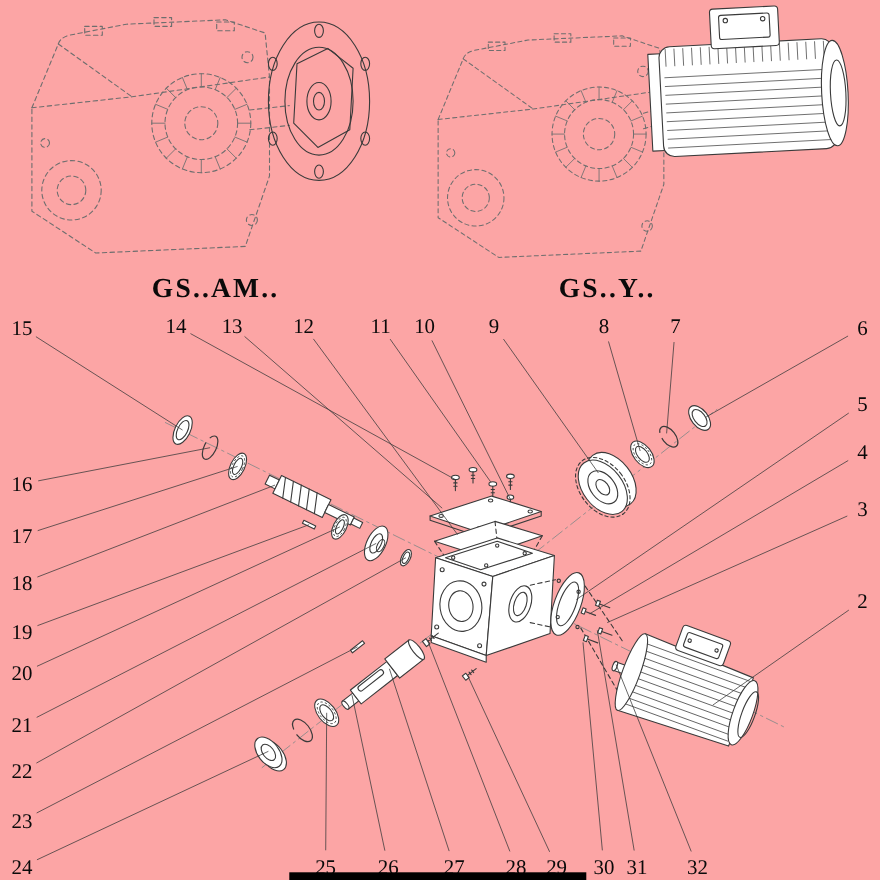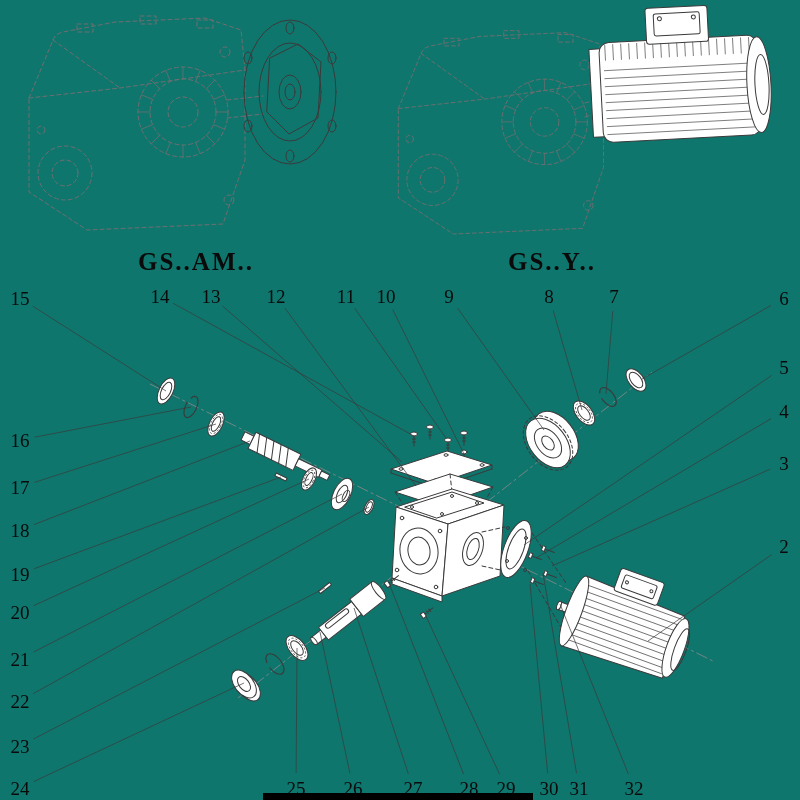--- a/index.html
+++ b/index.html
@@ -1,16 +1,16 @@
 <!DOCTYPE html>
 <html><head>
 <meta charset="utf-8">
 <style>
   html,body{margin:0;padding:0;background:#ffffff;}
-  .stage{position:relative;width:800px;height:800px;background:#0f766e;overflow:hidden;}
+  .stage{position:relative;width:800px;height:800px;background:#fca5a5;overflow:hidden;}
   svg{display:block;}
   .ln{stroke:#3a3a3a;fill:none;stroke-width:1;stroke-linecap:round;stroke-linejoin:round;}
   .lnw{stroke:#3a3a3a;fill:#ffffff;stroke-width:1;stroke-linejoin:round;}
   .dash{stroke-dasharray:4 3;}
   .lt{stroke:#6e6e6e;}
   .fin{stroke:#4a4a4a;stroke-width:.7;fill:none;}
   .cl{stroke:#8a8a8a;stroke-width:.8;stroke-dasharray:12 3 3 3;fill:none;}
   .hatch{stroke:#6e6e6e;stroke-width:.8;fill:none;}
   .mid{stroke:#3a3a3a;stroke-width:.8;fill:none;stroke-dasharray:2 2;}
   .snap{stroke:#3a3a3a;stroke-width:1.1;fill:none;stroke-dasharray:30 5;}

